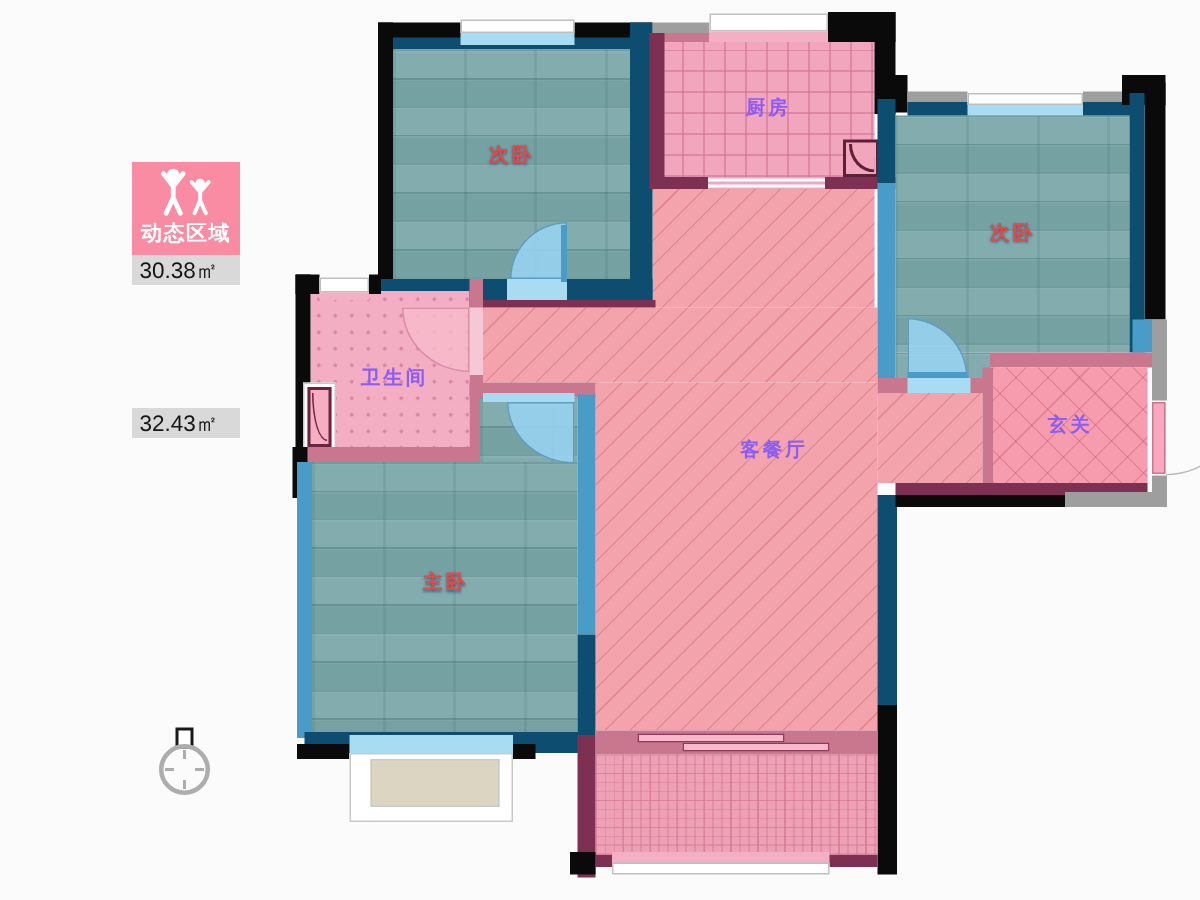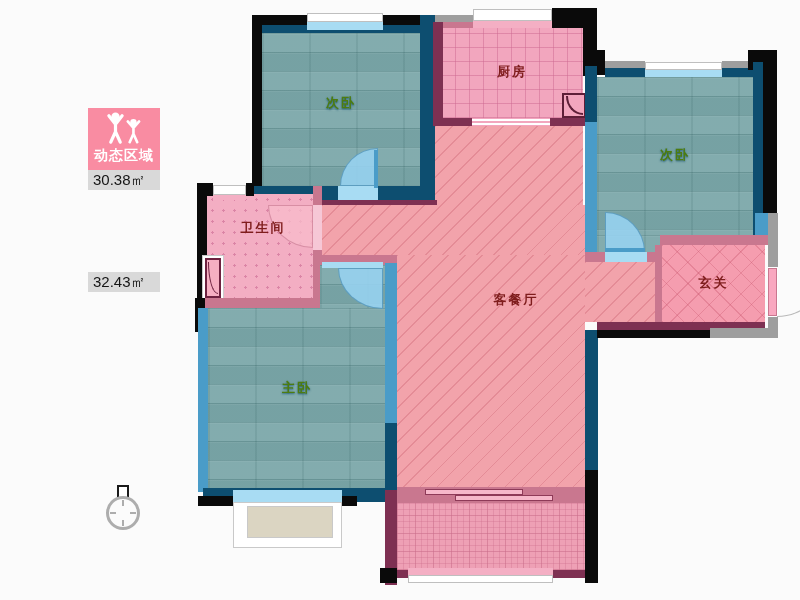--- a/index.html
+++ b/index.html
@@ -43,22 +43,22 @@
       repeating-linear-gradient(90deg, rgba(180,85,115,.25) 0 1px, rgba(0,0,0,0) 1px 18px);}
   
   .arcB{background:rgba(151,211,241,.88);border:1px solid rgba(50,120,160,.55);}
   .arcP{background:rgba(247,187,203,.78);border:1px solid rgba(170,80,110,.4);}
   .rTL{border-radius:100% 0 0 0;}
   .rTR{border-radius:0 100% 0 0;}
   .rBL{border-radius:0 0 0 100%;}
   .rBR{border-radius:0 0 100% 0;}
   
   .lbl{display:flex;align-items:center;justify-content:center;font-size:13px;font-weight:bold;letter-spacing:2px;white-space:nowrap;}
-  .lblB{color:#4d7c0f;text-shadow:0 1px 2px rgba(18,80,112,.85);}
-  .lblP{color:#7f1d1d;}
+  .lblB{color:#ef4444;text-shadow:0 1px 2px rgba(18,80,112,.85);}
+  .lblP{color:#8b5cf6;}
   
   .card{display:flex;flex-direction:column;align-items:center;justify-content:flex-end;padding-bottom:5px;}
   .card .cap{color:#fff;font-size:14px;font-weight:bold;letter-spacing:1px;}
   .card .ic{flex:1;display:flex;align-items:center;justify-content:center;width:100%;}
   .strip{background:#d9d9d9;color:#151515;font-size:15px;display:flex;align-items:center;padding-left:5px;}
   .slider{background:#f6b8ca;border:1px solid #8e3a58;}
   
   .cirque{border:3px solid #adadad;border-radius:50%;background:transparent;}
   .tick{background:#adadad;}
 </style>
@@ -163,21 +163,21 @@
   <div class="a blk" style="left:197px;top:183px;width:16px;height:13px;"></div>
   <div class="a blk" style="left:246px;top:183px;width:8px;height:13px;"></div>
   <div class="a winw" style="left:213px;top:185px;width:33px;height:10px;"></div>
   <div class="a sill" style="left:213px;top:195px;width:33px;height:5px;"></div>
   <div class="a rose" style="left:313px;top:186px;width:9px;height:119px;"></div>
   <div class="a" style="left:313px;top:205px;width:9px;height:45px;background:#f6c7d6;"></div>
   <div class="a arcP rBL" style="left:268px;top:205px;width:45px;height:43px;"></div>
   <div class="a white" style="left:202px;top:255px;width:22px;height:46px;border:1px solid #c9c9c9;"></div>
   <div class="a" style="left:205px;top:258px;width:16px;height:40px;background:#f6afc2;border:2px solid #6e2240;"></div>
   <div class="a rBL" style="left:208px;top:262px;width:10px;height:32px;border-left:1.5px solid #6e2240;border-bottom:1.5px solid #6e2240;"></div>
-  <div class="a lbl lblP" style="left:217px;top:220px;width:92px;height:16px;">卫生间</div>
+  <div class="a lbl lblP" style="left:217px;top:244px;width:92px;height:16px;">卫生间</div>
 
   <div class="a lbl lblP" style="left:456px;top:290px;width:120px;height:20px;">客餐厅</div>
 
   <div class="a rose" style="left:197px;top:298px;width:133px;height:10px;"></div>
   <div class="a rose" style="left:313px;top:255px;width:84px;height:10px;"></div>
   <div class="a teal" style="left:208px;top:308px;width:177px;height:184px;"></div>
   <div class="a teal" style="left:320px;top:265px;width:65px;height:43px;"></div>
   <div class="a blk" style="left:195px;top:298px;width:10px;height:34px;"></div>
   <div class="a mblue" style="left:198px;top:308px;width:10px;height:184px;"></div>
   <div class="a mblue" style="left:385px;top:263px;width:12px;height:160px;"></div>

